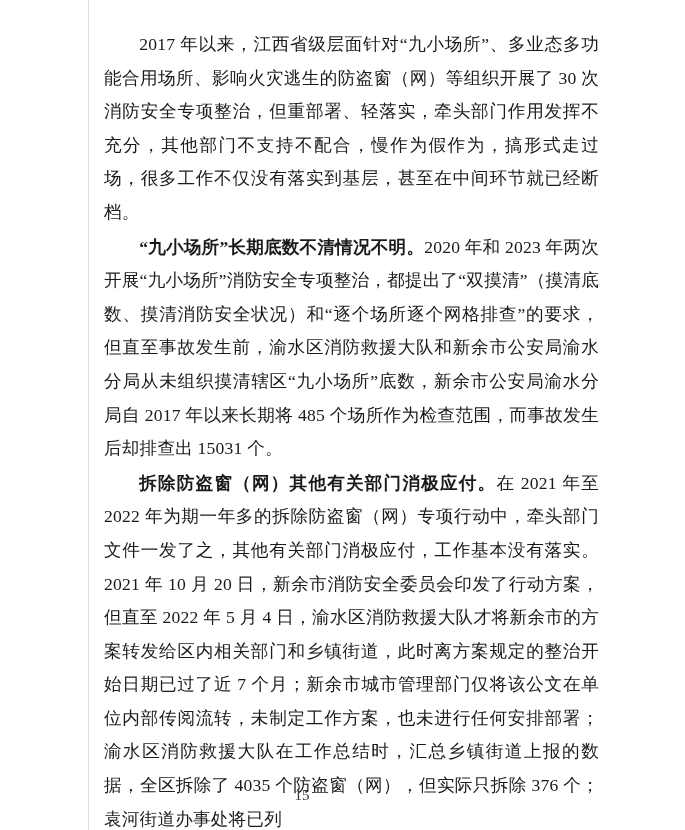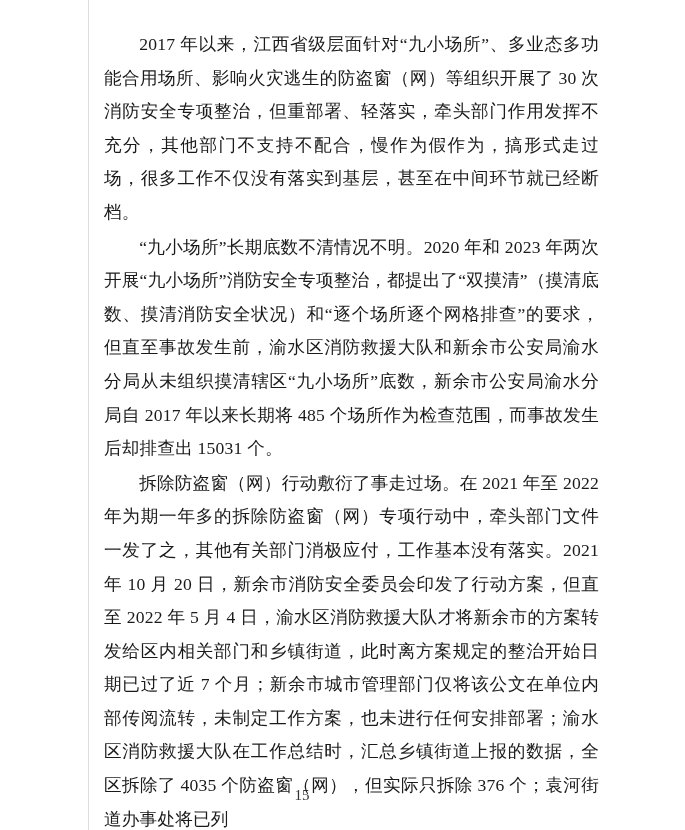--- a/index.html
+++ b/index.html
@@ -38,21 +38,21 @@
     margin: 0 0 1px 0;
     font-size: 17.6px;
     line-height: 33.6px;
     text-align: justify;
     text-justify: inter-ideograph;
     text-indent: 2em;
     letter-spacing: 0.2px;
     font-weight: 400;
   }
   p.para .lead {
-    font-weight: normal;
+    font-weight: bold;
   }
   .footer {
     position: absolute;
     left: 0;
     top: 786px;
     width: 604px;
     text-align: center;
   }
   .page-number {
     font-size: 15px;
@@ -66,21 +66,21 @@
 <div class="page">
 
   <div class="left-rule"></div>
 
   <div class="content">
 
     <p class="para"><span class="lead"></span><span>2017 年以来，江西省级层面针对“九小场所”、多业态多功能合用场所、影响火灾逃生的防盗窗（网）等组织开展了 30 次消防安全专项整治，但重部署、轻落实，牵头部门作用发挥不充分，其他部门不支持不配合，慢作为假作为，搞形式走过场，很多工作不仅没有落实到基层，甚至在中间环节就已经断档。</span></p>
 
     <p class="para"><span class="lead">“九小场所”长期底数不清情况不明。</span><span>2020 年和 2023 年两次开展“九小场所”消防安全专项整治，都提出了“双摸清”（摸清底数、摸清消防安全状况）和“逐个场所逐个网格排查”的要求，但直至事故发生前，渝水区消防救援大队和新余市公安局渝水分局从未组织摸清辖区“九小场所”底数，新余市公安局渝水分局自 2017 年以来长期将 485 个场所作为检查范围，而事故发生后却排查出 15031 个。</span></p>
 
-    <p class="para"><span class="lead">拆除防盗窗（网）行动敷衍了事走过场。</span><span>在 2021 年至 2022 年为期一年多的拆除防盗窗（网）专项行动中，牵头部门文件一发了之，其他有关部门消极应付，工作基本没有落实。2021 年 10 月 20 日，新余市消防安全委员会印发了行动方案，但直至 2022 年 5 月 4 日，渝水区消防救援大队才将新余市的方案转发给区内相关部门和乡镇街道，此时离方案规定的整治开始日期已过了近 7 个月；新余市城市管理部门仅将该公文在单位内部传阅流转，未制定工作方案，也未进行任何安排部署；渝水区消防救援大队在工作总结时，汇总乡镇街道上报的数据，全区拆除了 4035 个防盗窗（网），但实际只拆除 376 个；袁河街道办事处将已列</span></p>
+    <p class="para"><span class="lead">拆除防盗窗（网）其他有关部门消极应付。</span><span>在 2021 年至 2022 年为期一年多的拆除防盗窗（网）专项行动中，牵头部门文件一发了之，其他有关部门消极应付，工作基本没有落实。2021 年 10 月 20 日，新余市消防安全委员会印发了行动方案，但直至 2022 年 5 月 4 日，渝水区消防救援大队才将新余市的方案转发给区内相关部门和乡镇街道，此时离方案规定的整治开始日期已过了近 7 个月；新余市城市管理部门仅将该公文在单位内部传阅流转，未制定工作方案，也未进行任何安排部署；渝水区消防救援大队在工作总结时，汇总乡镇街道上报的数据，全区拆除了 4035 个防盗窗（网），但实际只拆除 376 个；袁河街道办事处将已列</span></p>
 
   </div>
 
   <div class="footer">
     <span class="page-number">15</span>
   </div>
 
 </div>
 
 </body></html>

